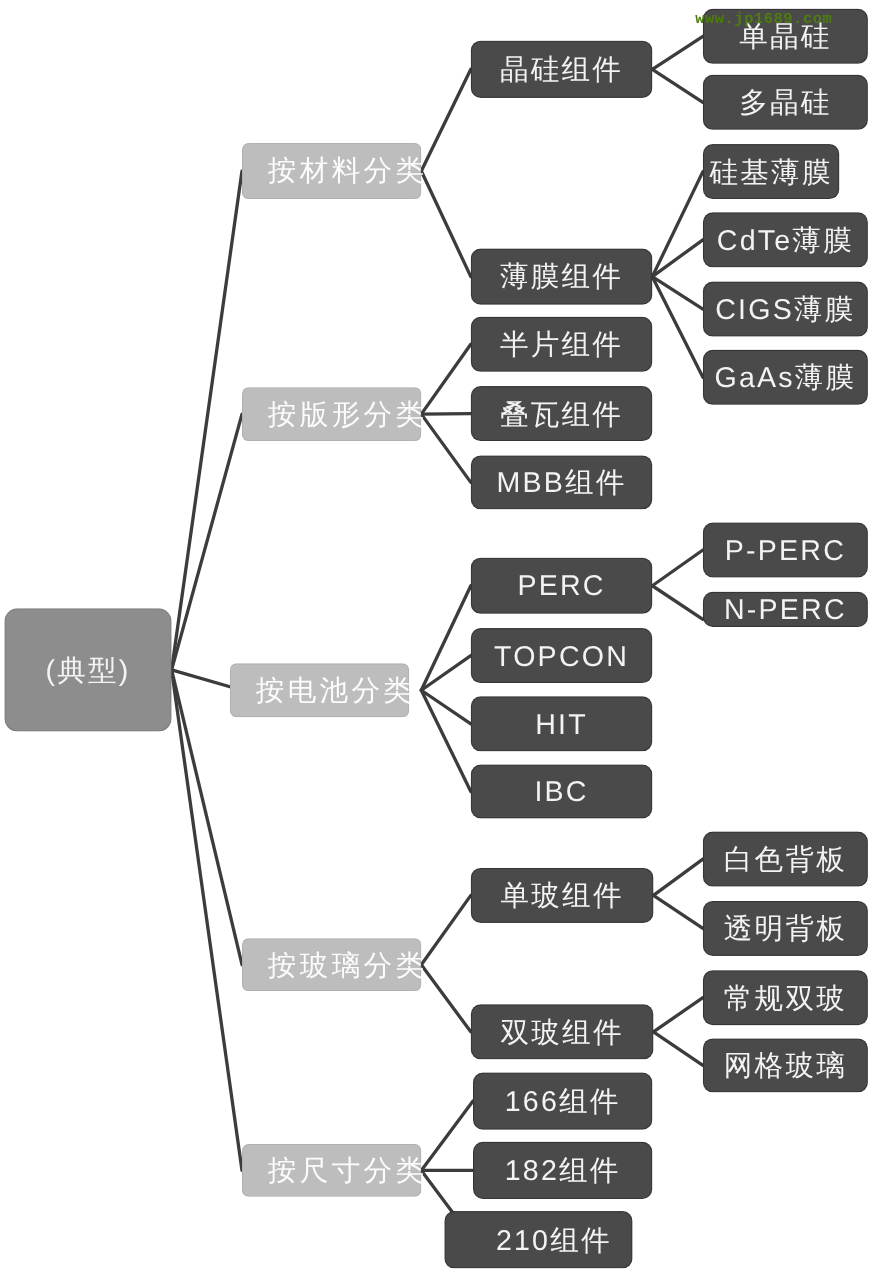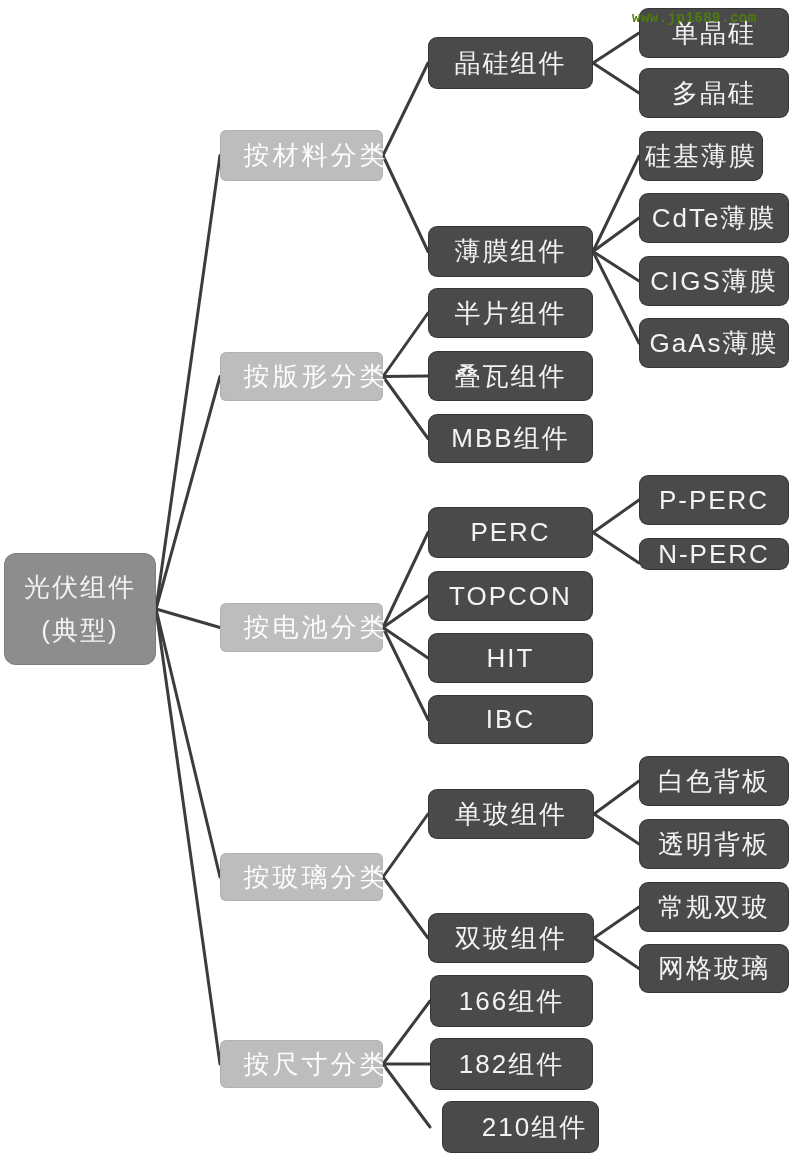--- a/index.html
+++ b/index.html
@@ -103,21 +103,20 @@
       <line x1="383" y1="877" x2="428" y2="938" stroke="#3c3c3c" stroke-width="3" stroke-linecap="round"></line>
       <line x1="594" y1="938" x2="639" y2="907" stroke="#3c3c3c" stroke-width="3" stroke-linecap="round"></line>
       <line x1="594" y1="938" x2="639" y2="968.5" stroke="#3c3c3c" stroke-width="3" stroke-linecap="round"></line>
       <line x1="156" y1="609" x2="220" y2="1064" stroke="#3c3c3c" stroke-width="3" stroke-linecap="round"></line>
       <line x1="383" y1="1064" x2="430" y2="1001" stroke="#3c3c3c" stroke-width="3" stroke-linecap="round"></line>
       <line x1="383" y1="1064" x2="430" y2="1064" stroke="#3c3c3c" stroke-width="3" stroke-linecap="round"></line>
       <line x1="383" y1="1064" x2="430" y2="1127" stroke="#3c3c3c" stroke-width="3" stroke-linecap="round"></line>
     </svg>
   <div class="watermark">www.jp1689.com</div>
 <div class="node root" style="left: 4px; top: 553px; width: 152px; height: 112px;">
-      <div>光伏组件</div>
       <div>(典型)</div>
     </div>
     <div class="node category" style="left: 220px; top: 130px; width: 163px; height: 51px;">
       <div>按材料分类</div>
     </div>
     <div class="node leaf" style="left: 428px; top: 37px; width: 165px; height: 52px;">
       <div>晶硅组件</div>
     </div>
     <div class="node leaf" style="left: 639px; top: 8px; width: 150px; height: 50px;">
       <div>单晶硅</div>
@@ -145,21 +144,21 @@
     </div>
     <div class="node leaf" style="left: 428px; top: 288px; width: 165px; height: 50px;">
       <div>半片组件</div>
     </div>
     <div class="node leaf" style="left: 428px; top: 351px; width: 165px; height: 50px;">
       <div>叠瓦组件</div>
     </div>
     <div class="node leaf" style="left: 428px; top: 414px; width: 165px; height: 49px;">
       <div>MBB组件</div>
     </div>
-    <div class="node category" style="left: 220px; top: 603px; width: 163px; height: 49px; font-family: Liberation Serif, serif;">
+    <div class="node category" style="left: 209px; top: 603px; width: 163px; height: 49px; font-family: Liberation Serif, serif;">
       <div>按电池分类</div>
     </div>
     <div class="node leaf" style="left: 428px; top: 507px; width: 165px; height: 51px;">
       <div>PERC</div>
     </div>
     <div class="node leaf" style="left: 639px; top: 475px; width: 150px; height: 50px;">
       <div>P-PERC</div>
     </div>
     <div class="node leaf" style="left: 639px; top: 538px; width: 150px; height: 32px;">
       <div>N-PERC</div>
@@ -196,16 +195,16 @@
     </div>
     <div class="node category" style="left: 220px; top: 1040px; width: 163px; height: 48px;">
       <div>按尺寸分类</div>
     </div>
     <div class="node leaf" style="left: 430px; top: 975px; width: 163px; height: 52px;">
       <div>166组件</div>
     </div>
     <div class="node leaf" style="left: 430px; top: 1038px; width: 163px; height: 52px;">
       <div>182组件</div>
     </div>
-    <div class="node leaf" style="left: 442px; top: 1101px; width: 157px; height: 52px; padding-left: 28px;">
+    <div class="node leaf" style="left: 404px; top: 1101px; width: 171px; height: 52px; padding-left: 28px;">
       <div>210组件</div>
     </div>
   </div>
 
 </body></html>

